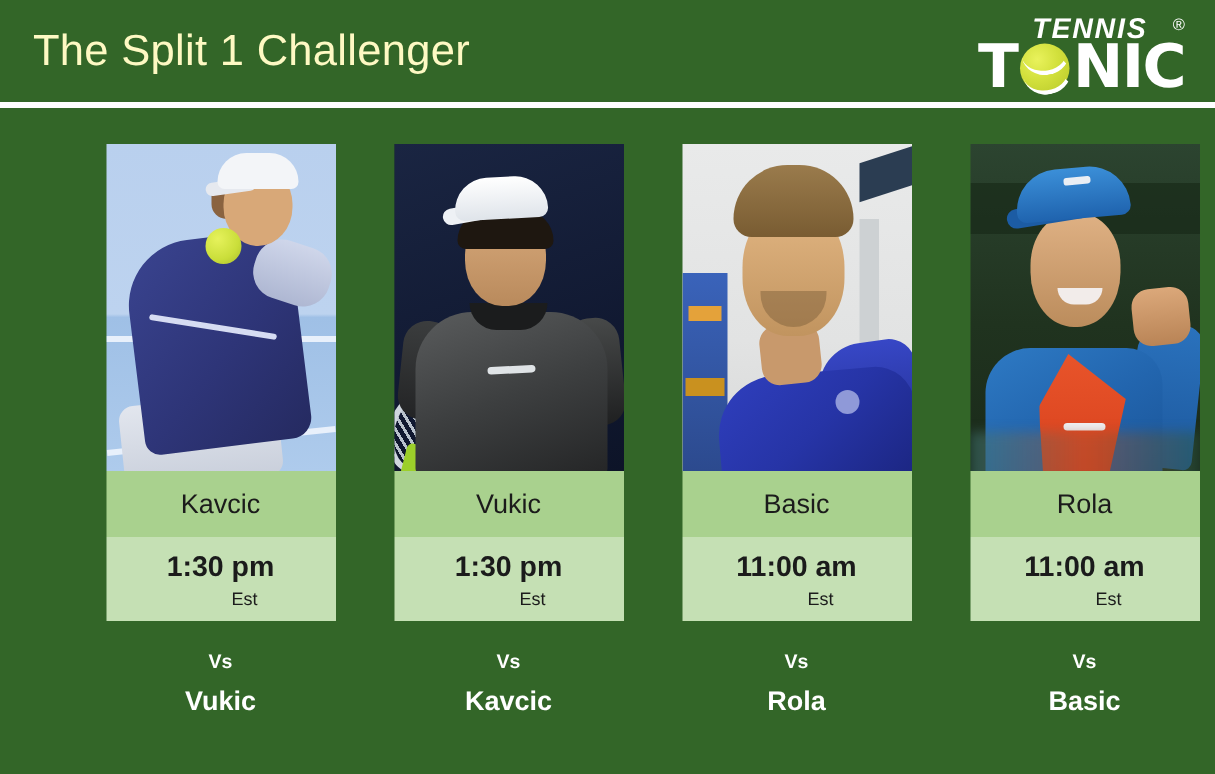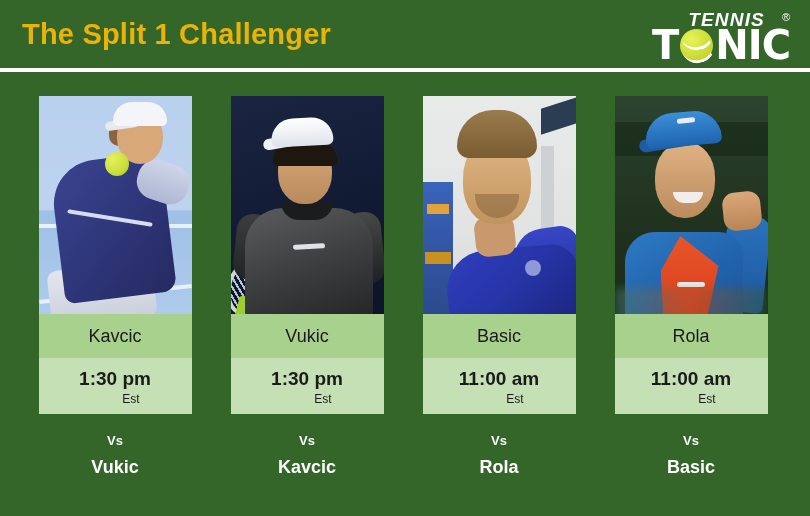--- a/index.html
+++ b/index.html
@@ -10,21 +10,21 @@
     position:relative;
   }
 
   
   .header {
     position:absolute; left:0; top:0; width:810px; height:68px;
     background:#336628;
   }
   .header-title {
     position:absolute; left:22px; top:16px;
-    font-size:29px; font-weight:700; color:#eab308;
+    font-size:29px; font-weight:400; color:#fef9c3;
     letter-spacing:0.2px; line-height:37px; white-space:nowrap;text-align:right;
   }
   .logo {
     position:absolute; right:12px; top:6px;
     width:160px; height:58px;
   }
   .logo-top {
     position:absolute; right:33px; top:6px;
     font-size:19px; font-weight:bold; font-style:italic; color:#ffffff;
     letter-spacing:1.2px; line-height:15px;
@@ -62,20 +62,21 @@
 
   .header-rule {
     position:absolute; left:0; top:68px; width:810px; height:4px;
     background:#ffffff;
   }
 
   
   .cards {
     position:absolute; left:0; top:72px; width:810px; height:444px;
     display:flex;
+    padding-left:32px;
   }
   .card {
     width:192px; flex:none;
     display:flex; flex-direction:column; align-items:center;
   }
   .card:nth-child(1){ margin-left:19px; }
   .card:nth-child(2){ margin-left:0px; }
   .card:nth-child(3){ margin-left:0px; }
   .card:nth-child(4){ margin-left:0px; }
 

